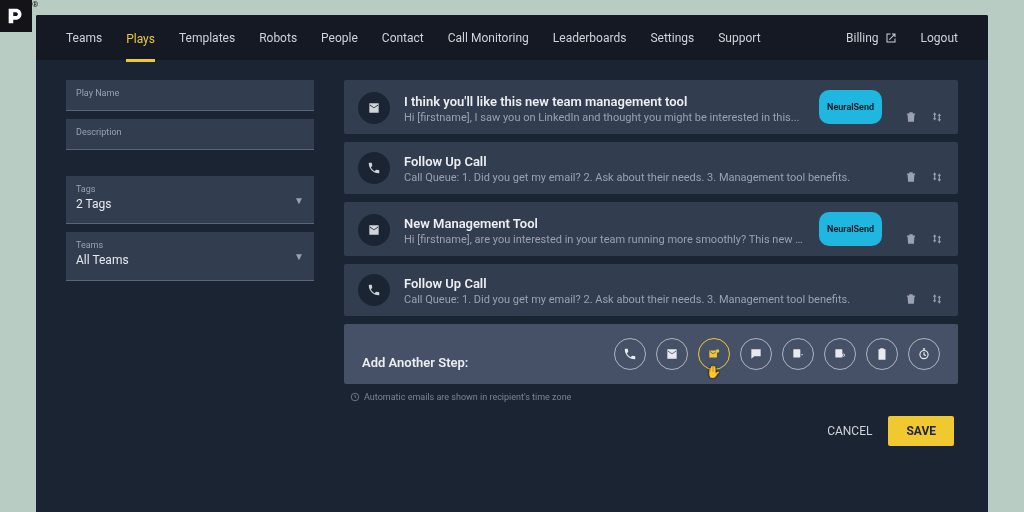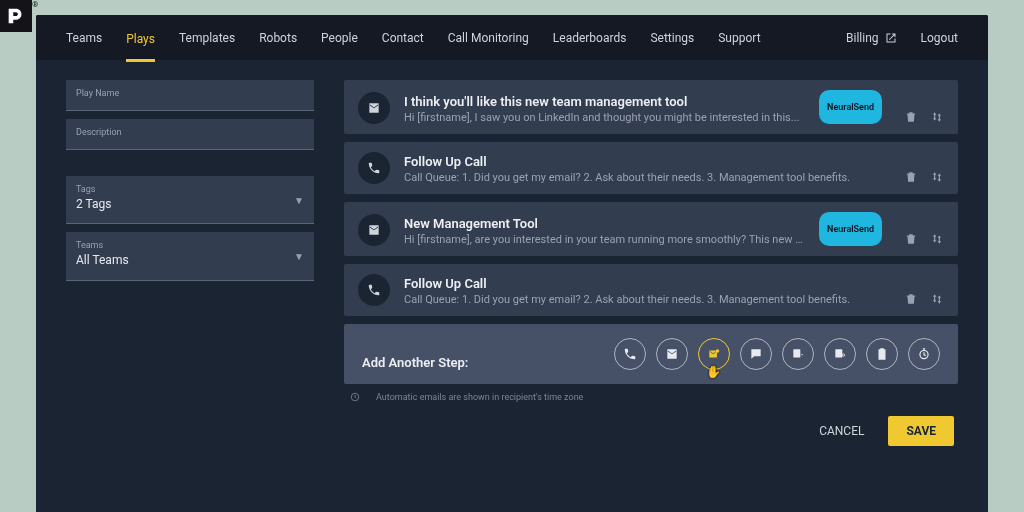--- a/index.html
+++ b/index.html
@@ -32,22 +32,22 @@
   .badge { background: #1fb6e0; color: #0d1520; font-size: 9px; font-weight: 600; padding: 12px 8px; border-radius: 10px; flex-shrink: 0; }
   .step-actions { display: flex; gap: 12px; align-items: center; flex-shrink: 0; margin-left: 8px; }
   .act-icon { color: #9aa2b1; cursor: pointer; display: flex; }
   .add-row { background: #465168; border-radius: 2px; padding: 14px 18px; display: flex; align-items: flex-end; }
   .add-label { font-size: 13px; font-weight: 600; color: #eceef2; }
   .add-buttons { margin-left: auto; display: flex; gap: 10px; }
   .circ { width: 32px; height: 32px; border-radius: 50%; border: 1px solid #aeb4c1; display: flex; align-items: center; justify-content: center; cursor: pointer; color: #e8eaef; position: relative; }
   .circ.hot { border-color: #f0c830; color: #f0c830; }
   .circ svg { width: 14px; height: 14px; }
   .cursor { position: absolute; bottom: -10px; left: 50%; transform: translateX(-50%); font-size: 12px; color: #fff; filter: drop-shadow(0 0 1px #000); pointer-events: none; }
-  .note { font-size: 9px; color: #7b8496; margin: 8px 0 0 6px; display: flex; align-items: center; gap: 16px; }
-  .footer { display: flex; justify-content: flex-end; gap: 24px; align-items: center; margin-top: 14px; padding-right: 4px; }
+  .note { font-size: 9px; color: #7b8496; margin: 8px 0 0 6px; display: flex; align-items: center; gap: 4px; }
+  .footer { display: flex; justify-content: flex-end; gap: 16px; align-items: center; margin-top: 14px; padding-right: 4px; }
   .btn-cancel { font-size: 12px; color: #cfd3da; cursor: pointer; }
   .btn-save { background: #f0c830; color: #1b2432; font-size: 12px; font-weight: 700; padding: 8px 18px; border-radius: 2px; cursor: pointer; }
 </style>
 </head>
 <body>
 
 <div class="logo-corner">
   <svg viewBox="0 0 24 24">
       <path fill="#fff" d="M4 20V4h8c3.3 0 6 2.7 6 6s-2.7 6-6 6H9v4H4zm5-8h3c1.1 0 2-.9 2-2s-.9-2-2-2H9v4z"></path>
     </svg>

